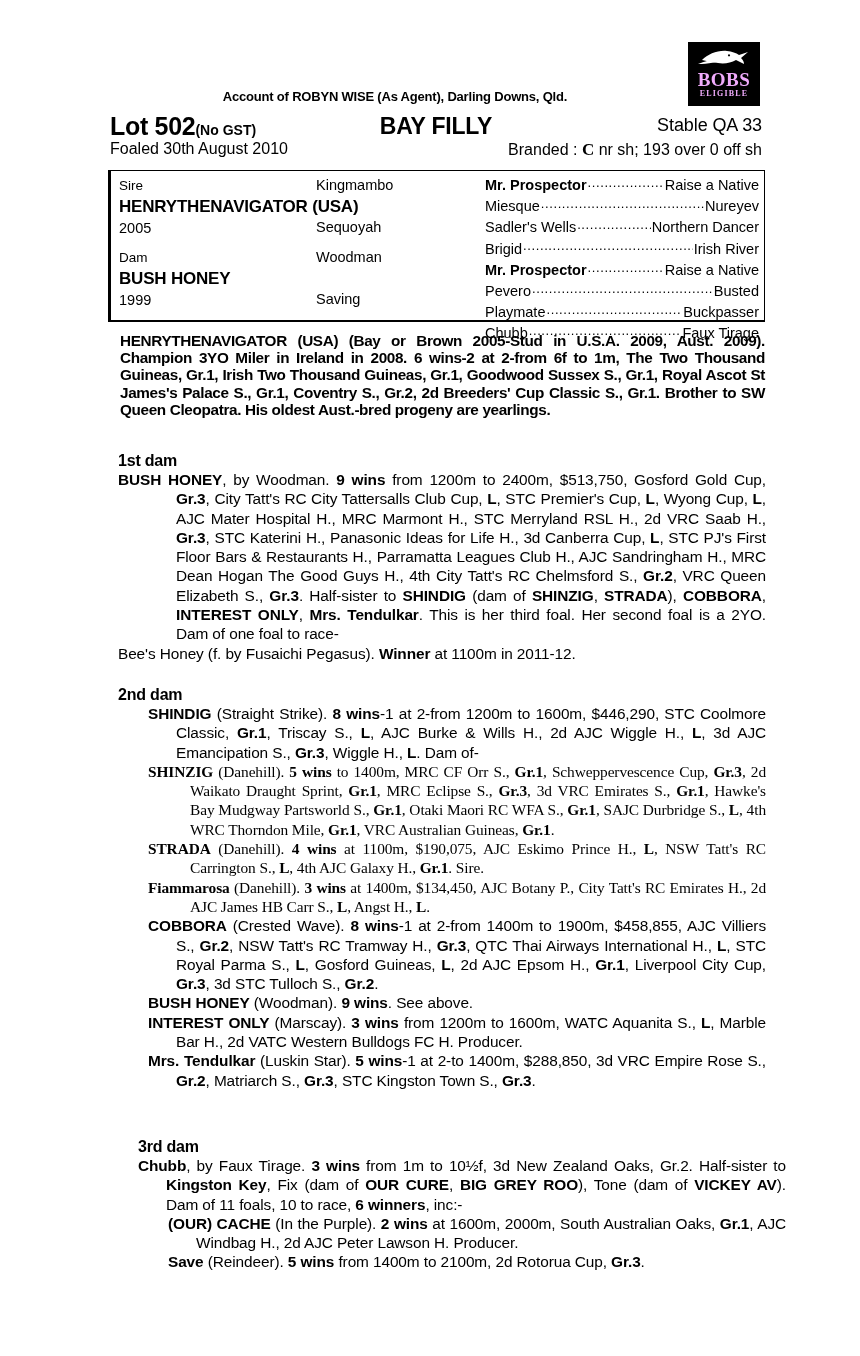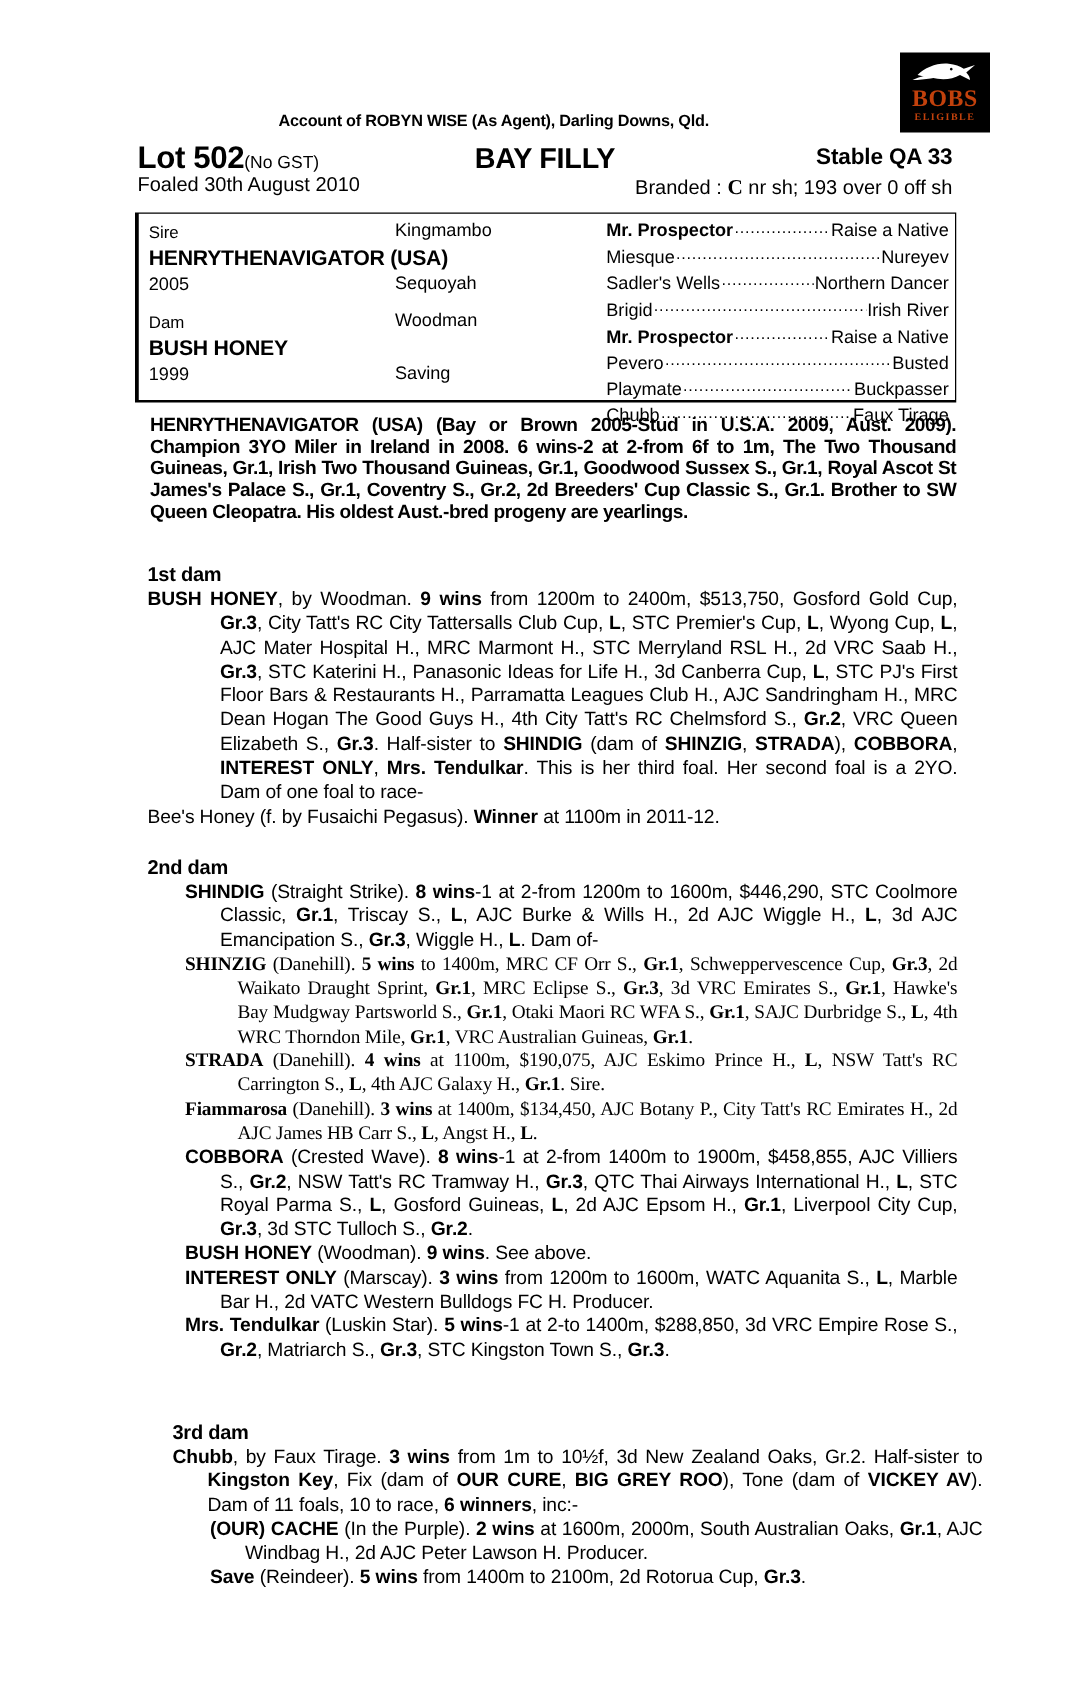--- a/index.html
+++ b/index.html
@@ -20,25 +20,25 @@
     height: 1356px;
     box-sizing: border-box;
     padding: 0;
     overflow: hidden;
   }
 
   
   .bobs-logo {
     position: absolute;
     top: 42px;
-    left: 720px;
+    left: 688px;
     width: 72px;
     height: 64px;
     background: #000000;
-    color: #c2410c;
+    color: #f0abfc;
     text-align: center;
     overflow: hidden;
   }
   .bobs-logo .horse {
     display: block;
     margin: 5px auto 0 auto;
     width: 56px;
     height: 22px;
   }
   .bobs-logo .bobs-word {
@@ -81,40 +81,40 @@
     position: absolute;
     left: 0;
     top: 0;
     font-size: 25px;
     font-weight: bold;
     letter-spacing: -0.3px;
     white-space: nowrap;
   }
   .hdr-lot .nogst {
     font-size: 14px;
-    font-weight: normal;
+    font-weight: bold;
     letter-spacing: 0;
     text-align: right;
   }
   .hdr-sex {
     position: absolute;
     left: 0;
     top: 1px;
     width: 652px;
     text-align: center;
     font-size: 23px;
     font-weight: bold;
     letter-spacing: -0.2px;
   }
   .hdr-stable {
     position: absolute;
     right: 0;
     top: 3px;
     font-size: 18px;
-    font-weight: bold;
+    font-weight: normal;
     letter-spacing: -0.1px;
     white-space: nowrap;
   }
 
   .hdr-row2 {
     position: absolute;
     top: 140px;
     left: 110px;
     width: 652px;
     height: 22px;

